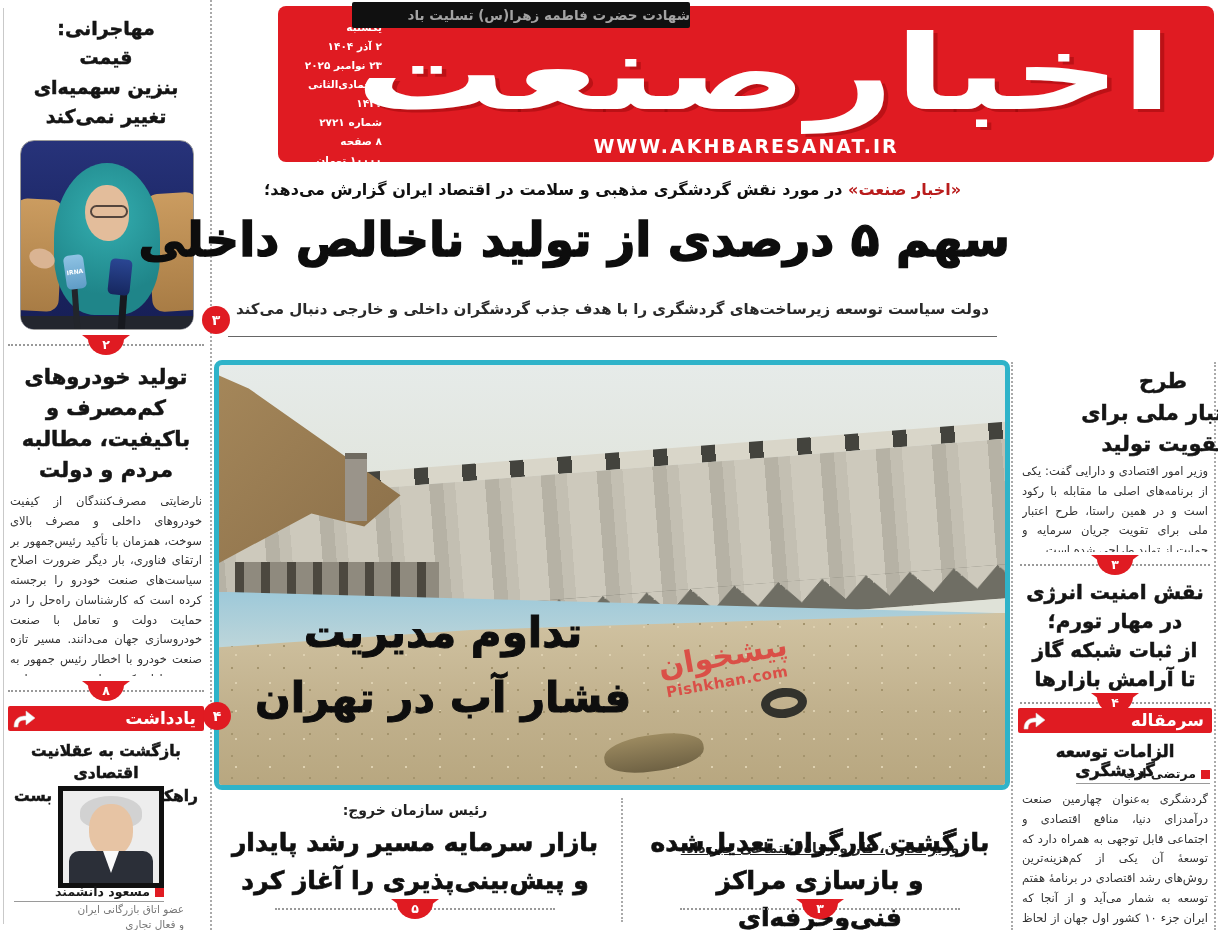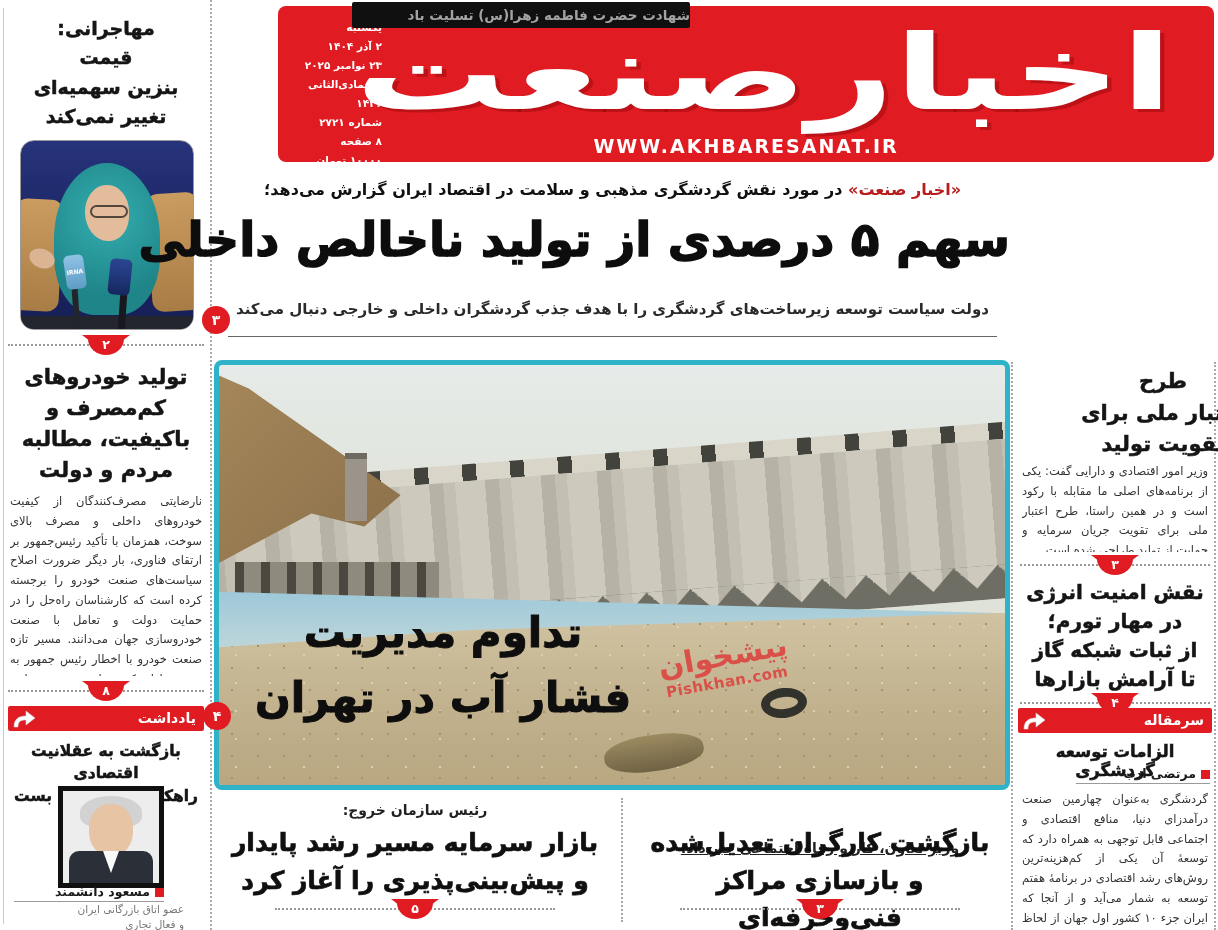--- a/index.html
+++ b/index.html
@@ -40,21 +40,21 @@
         background:#e01b22;color:#fff;font-size:12.5px;font-weight:bold;text-align:center;line-height:19px;
         border-radius:3px 3px 18px 18px / 3px 3px 16px 16px;}
   .badge::before{content:"";position:absolute;right:-6px;top:0;border:4px solid transparent;
         border-left:5px solid #e01b22;border-top:3px solid #e01b22;}
   .badge::after{content:"";position:absolute;left:-6px;top:0;border:4px solid transparent;
         border-right:5px solid #e01b22;border-top:3px solid #e01b22;}
   .pbadge{width:28px;height:28px;border-radius:50%;background:#e01b22;color:#fff;text-align:center;
         line-height:28px;font-size:14px;font-weight:bold;z-index:6;}
   
   .secbar{height:25px;background:#e01b22;border-radius:2px;}
-  .secbar .lbl{position:absolute;right:8px;top:0;color:#fff;font-size:14px;font-weight:bold;line-height:25px;}
+  .secbar .lbl{position:absolute;right:8px;top:0;color:#fff;font-size:17px;font-weight:bold;line-height:25px;}
   .secbar svg{position:absolute;left:3px;top:2px;}
   
   .photo1{left:20px;top:140px;width:172px;height:188px;border:1px solid #9a9a9a;border-radius:14px;
         overflow:hidden;background:linear-gradient(180deg,#27337a 0%,#1b2563 55%,#171f56 100%);}
   .chairL{position:absolute;left:-8px;top:58px;width:48px;height:112px;border-radius:12px;
         background:linear-gradient(180deg,#cb9c60,#a87c45);transform:rotate(3deg);}
   .chairR{position:absolute;right:-8px;top:52px;width:52px;height:118px;border-radius:12px;
         background:linear-gradient(180deg,#cb9c60,#a87c45);transform:rotate(-4deg);}
   .hijab{position:absolute;left:33px;top:22px;width:106px;height:152px;
         background:radial-gradient(circle at 50% 35%,#34aeb0,#1f8589 70%);border-radius:52% 52% 40% 40%;}

